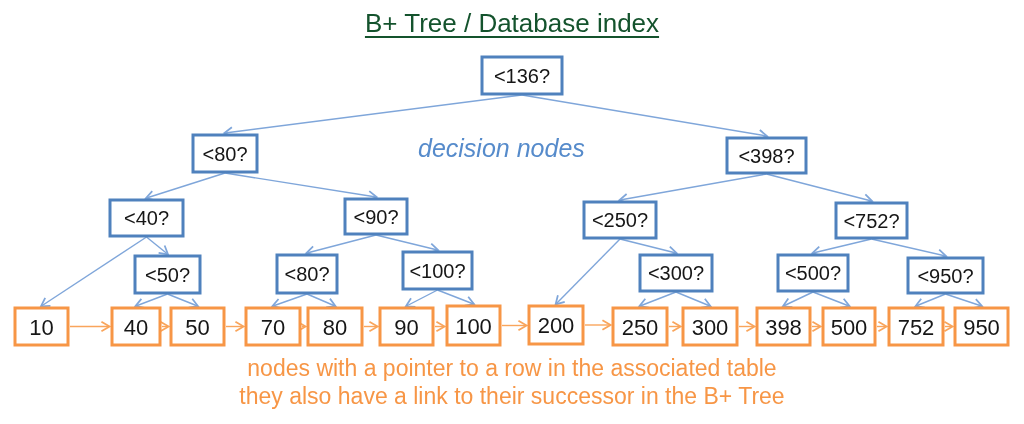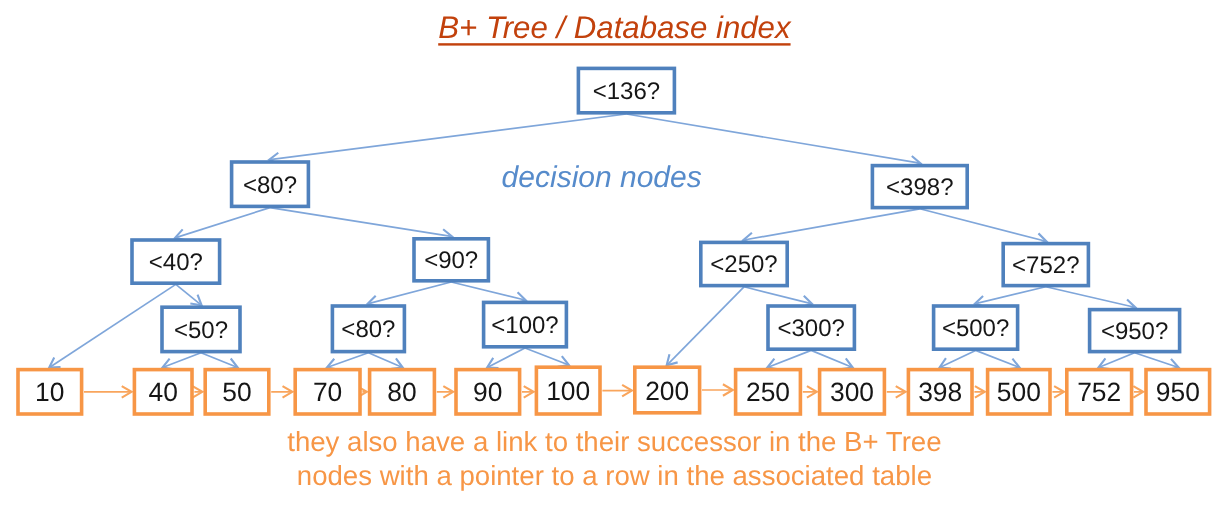--- a/index.html
+++ b/index.html
@@ -175,19 +175,19 @@
       </g>
       <g>
         <rect x="889" y="308" width="54" height="37" fill="#ffffff" stroke="#F79646" stroke-width="3"></rect>
         <text x="916" y="334.5" text-anchor="middle" font-size="22" fill="#161616" font-family="&quot;Liberation Sans&quot;, sans-serif">752</text>
       </g>
       <g>
         <rect x="955" y="308" width="53" height="37" fill="#ffffff" stroke="#F79646" stroke-width="3"></rect>
         <text x="981.5" y="334.5" text-anchor="middle" font-size="22" fill="#161616" font-family="&quot;Liberation Sans&quot;, sans-serif">950</text>
       </g>
     </svg>
-  <div class="title" style="color: #c2410c; font-style: italic;">B+ Tree / Database index</div>
+  <div class="title" style="color: #14532d;">B+ Tree / Database index</div>
   <div class="decision-label" style="color: rgb(86, 139, 203); font-style: italic;">decision nodes</div>
   <div class="caption" style="color: rgb(247, 150, 70);">
+    <div>nodes with a pointer to a row in the associated table</div>
     <div>they also have a link to their successor in the B+ Tree</div>
-    <div>nodes with a pointer to a row in the associated table</div>
   </div>
 </div>
 
 </body></html>

